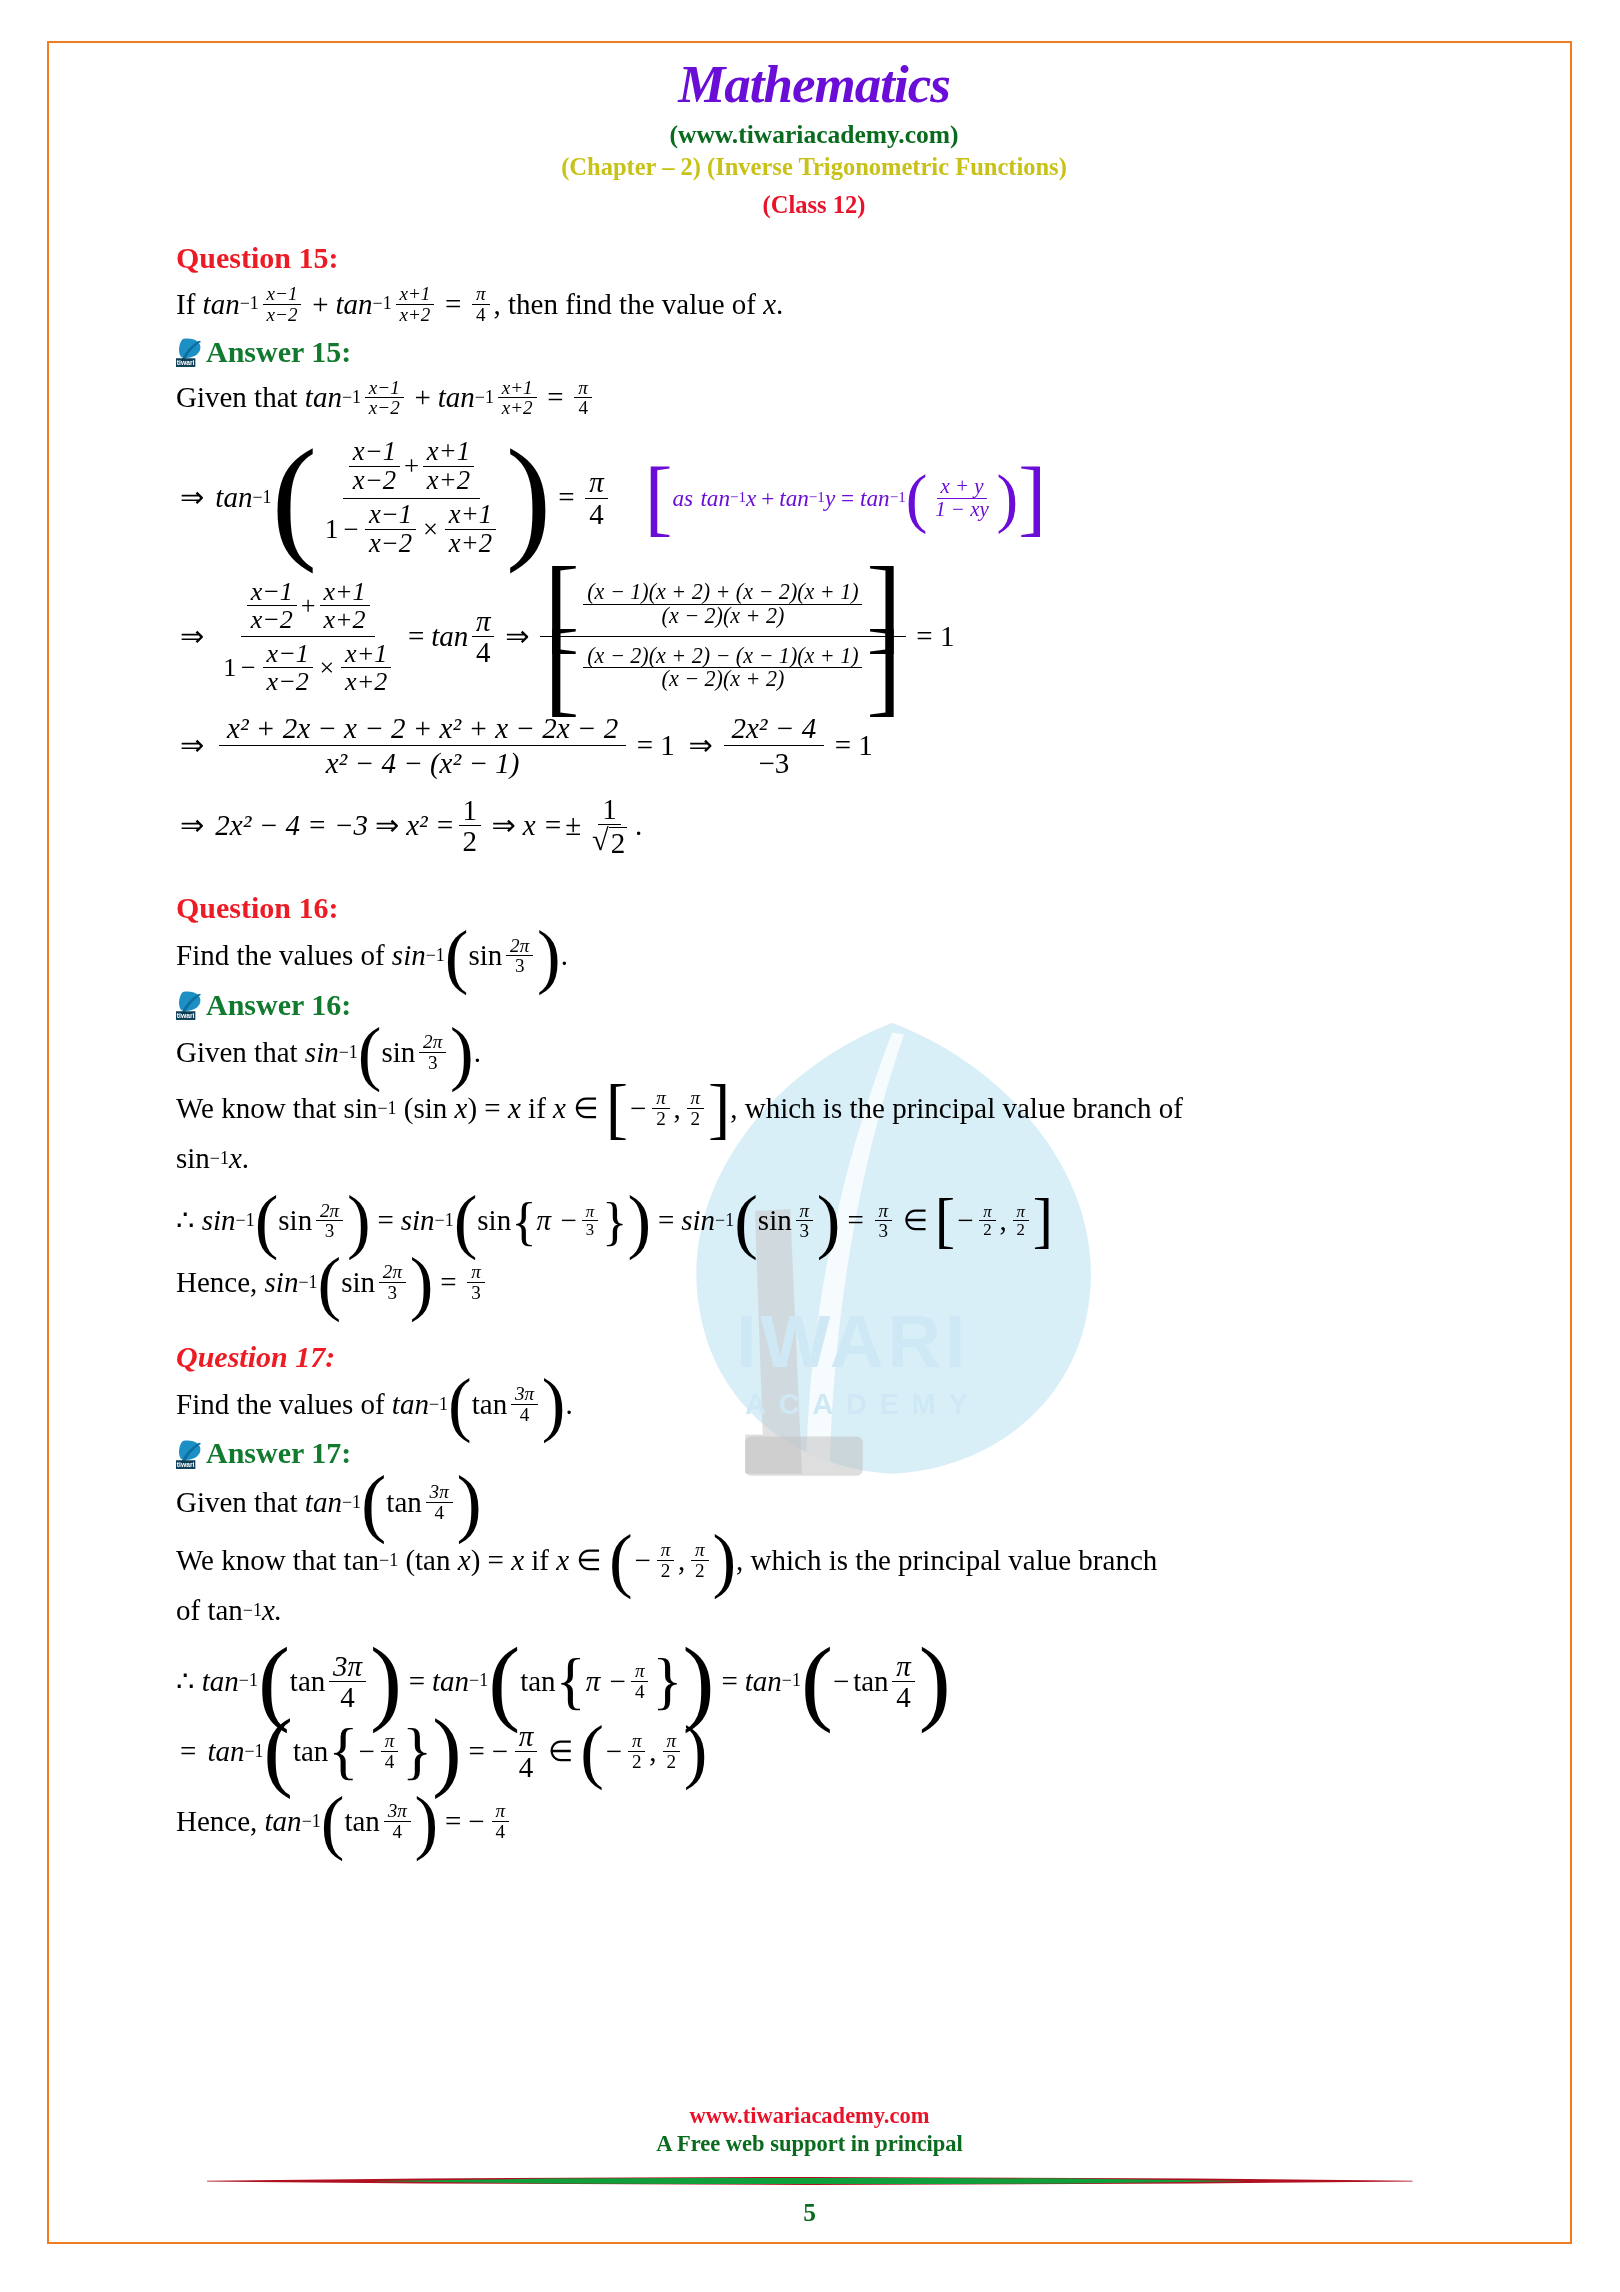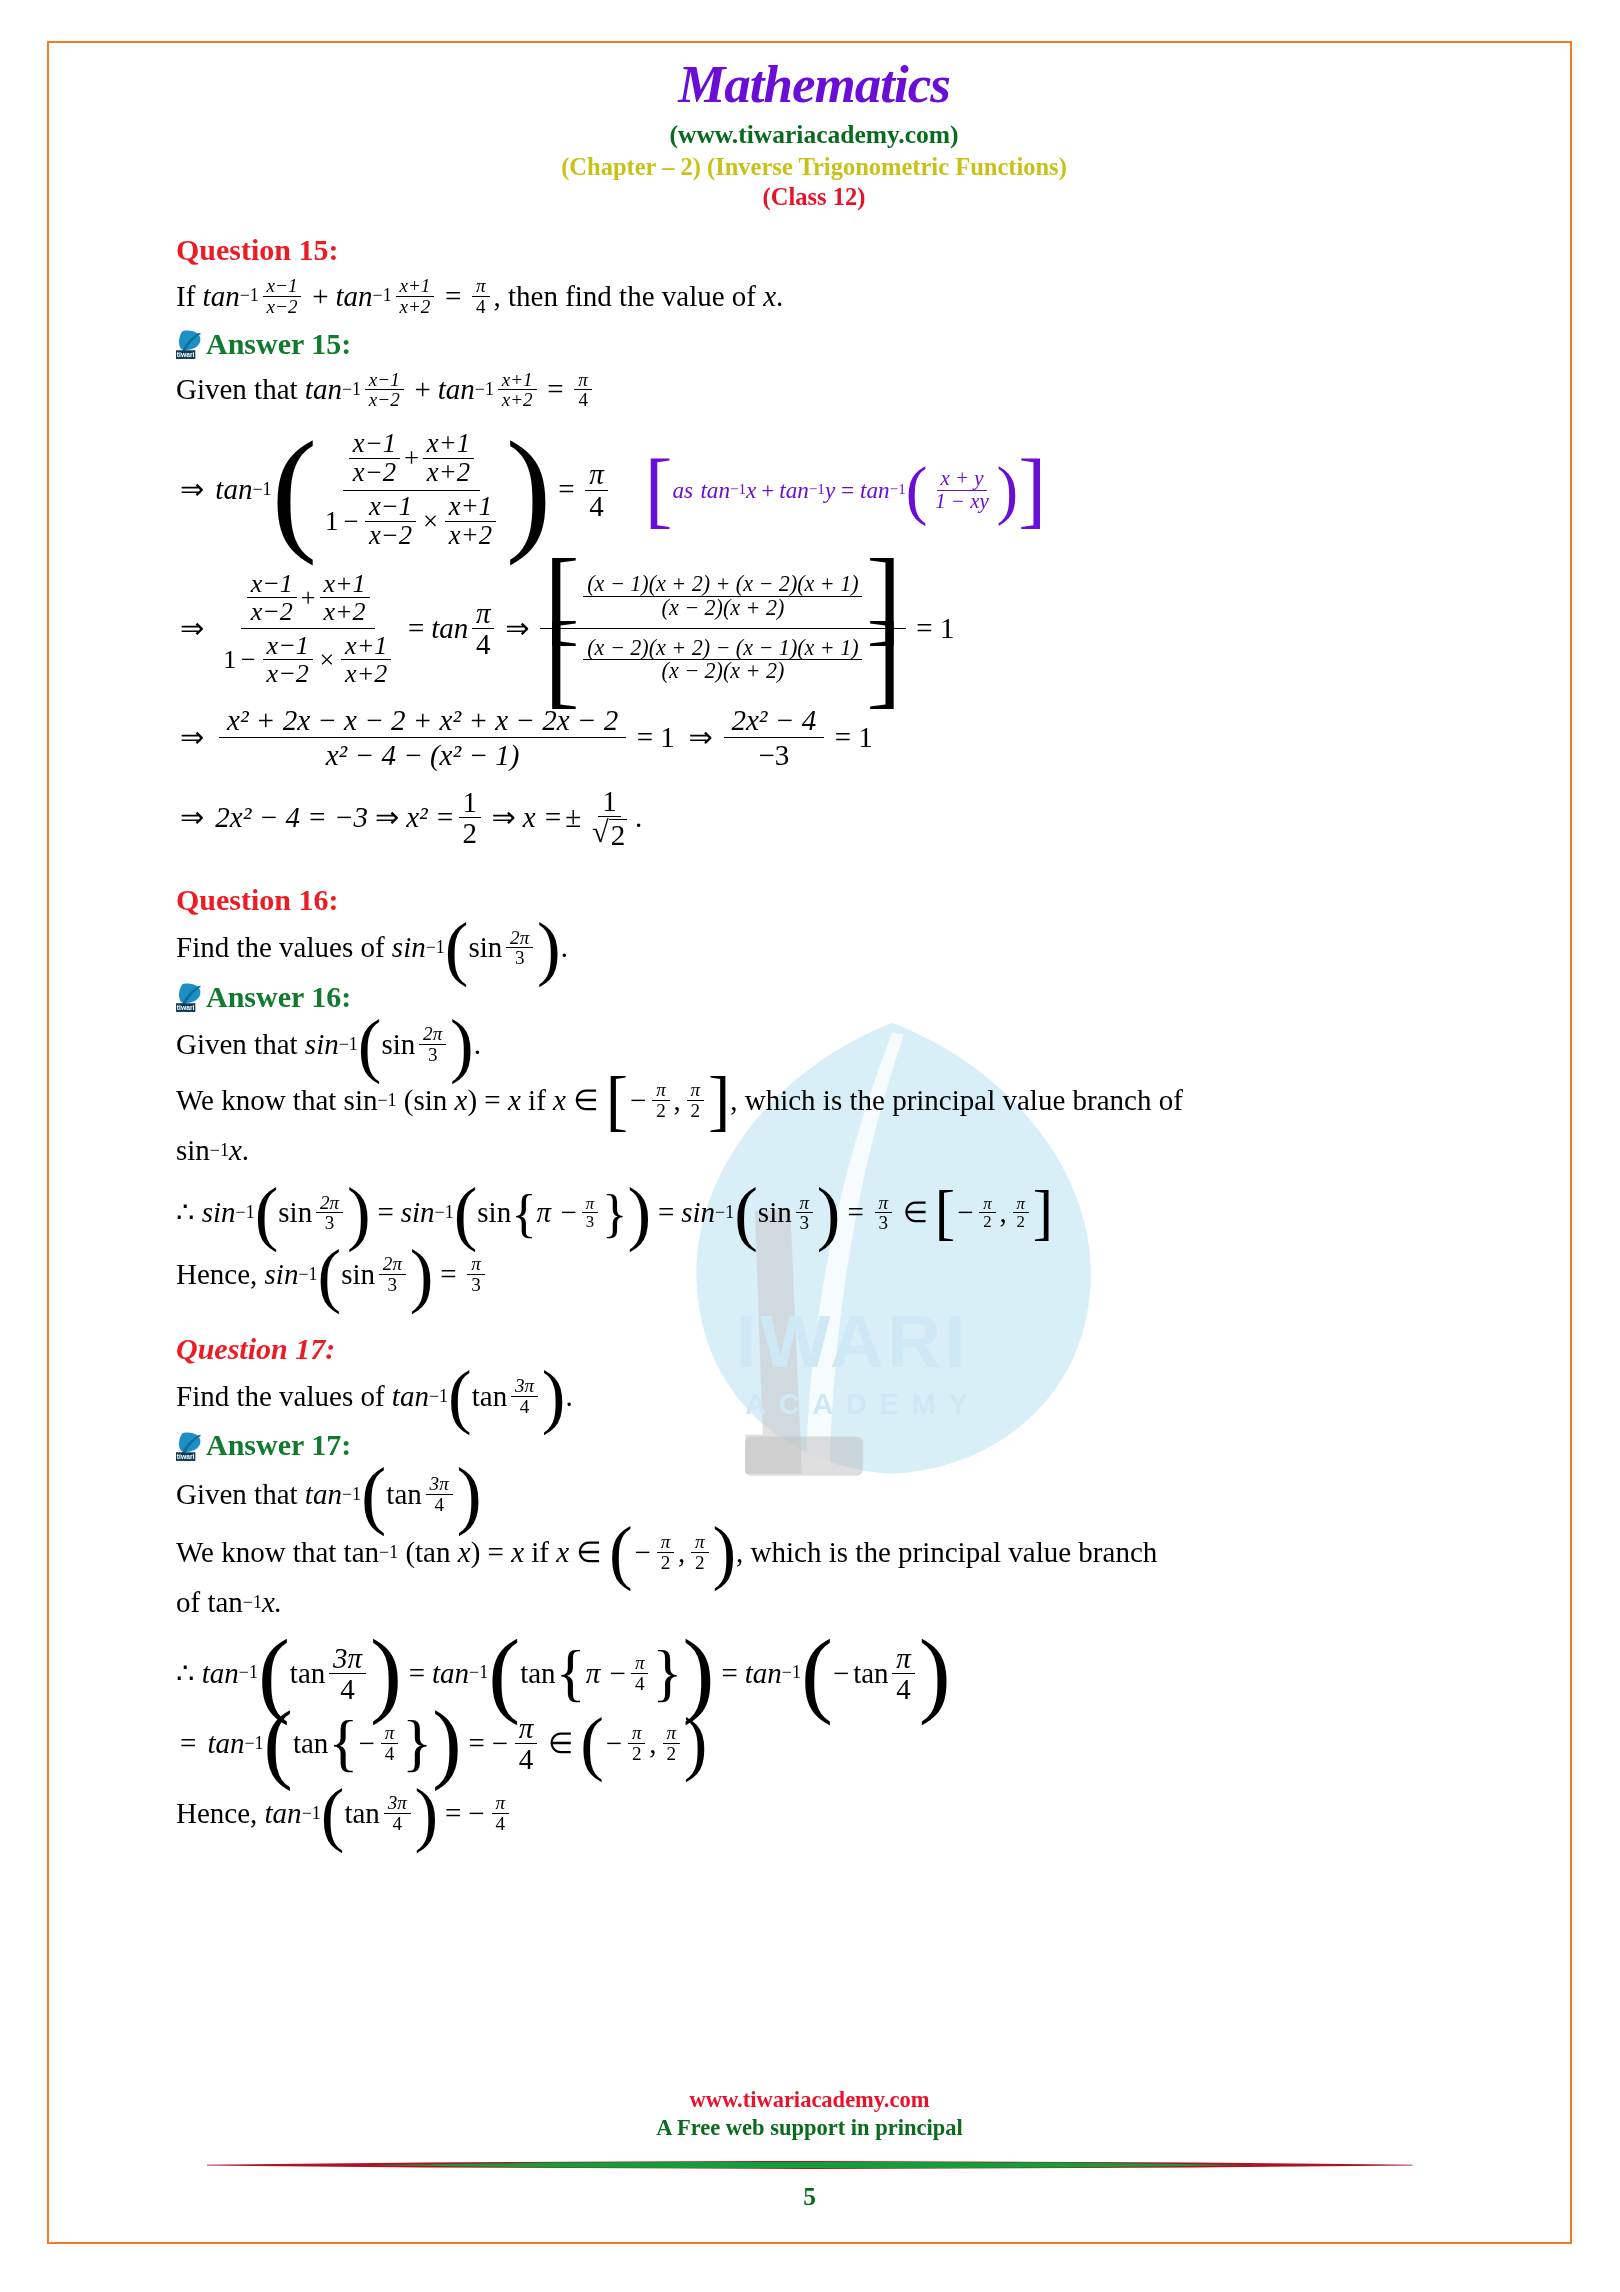--- a/index.html
+++ b/index.html
@@ -96,21 +96,21 @@
     font-size: 24.5px;
     color: #C8C218;
     margin-top: 2.9px;
   }
   .title-class {
     text-align: center;
     font-family: "Liberation Serif", serif;
     font-weight: bold;
     font-size: 24.5px;
     color: #E8132B;
-    margin-top: 2px;
+    margin-top: 10px;
   }
 
   
   .q-heading {
     font-family: "Liberation Serif", serif;
     font-weight: bold;
     font-size: 30px;
     color: #ED1B24;
     margin-top: 21.6px;
     margin-bottom: 3.9px;
@@ -194,21 +194,21 @@
     border-top: 1.6px solid #000;
     padding: 0 2px;
     margin-top: 2px;
   }
 
   
   .footer {
     position: absolute;
     left: 0;
     right: 0;
-    bottom: 30px;
+    bottom: 14px;
     text-align: center;
     z-index: 3;
   }
   .f-url {
     font-family: "Liberation Serif", serif;
     font-weight: bold;
     font-size: 22.5px;
     color: #E8132B;
   }
   .f-tag {

